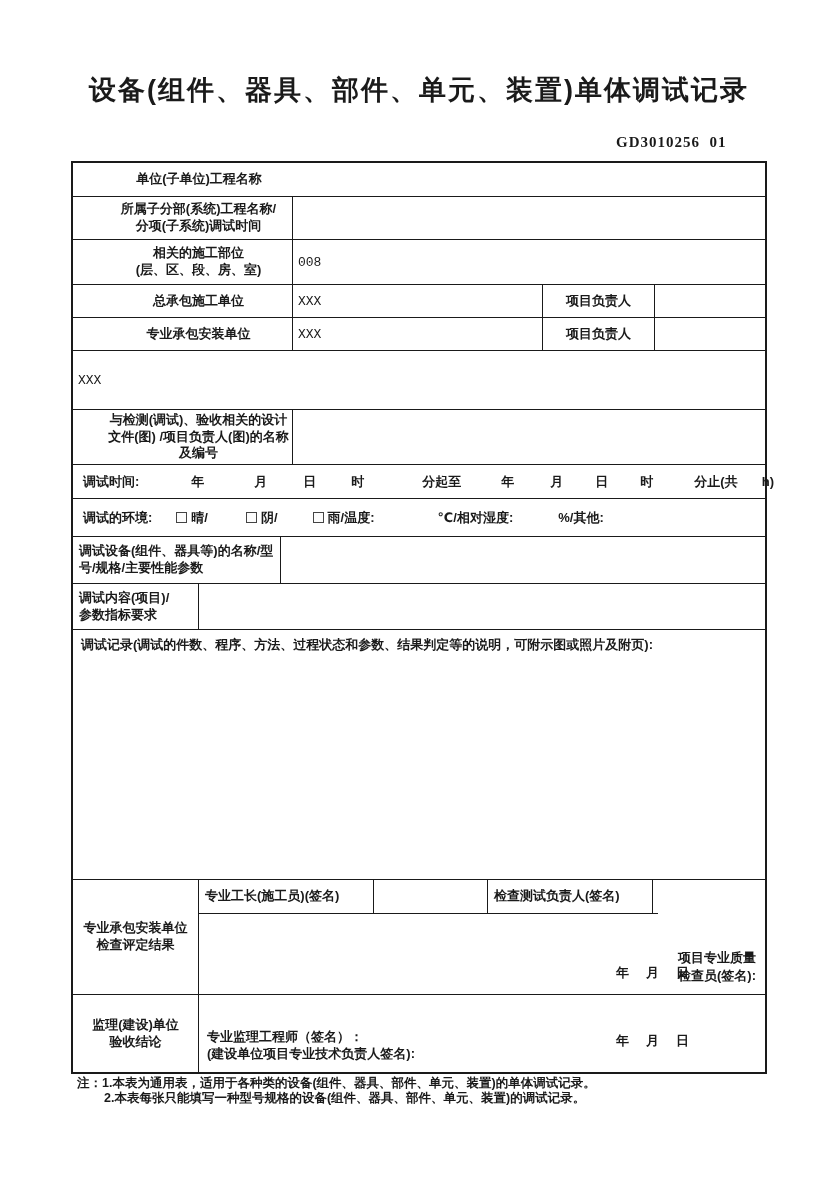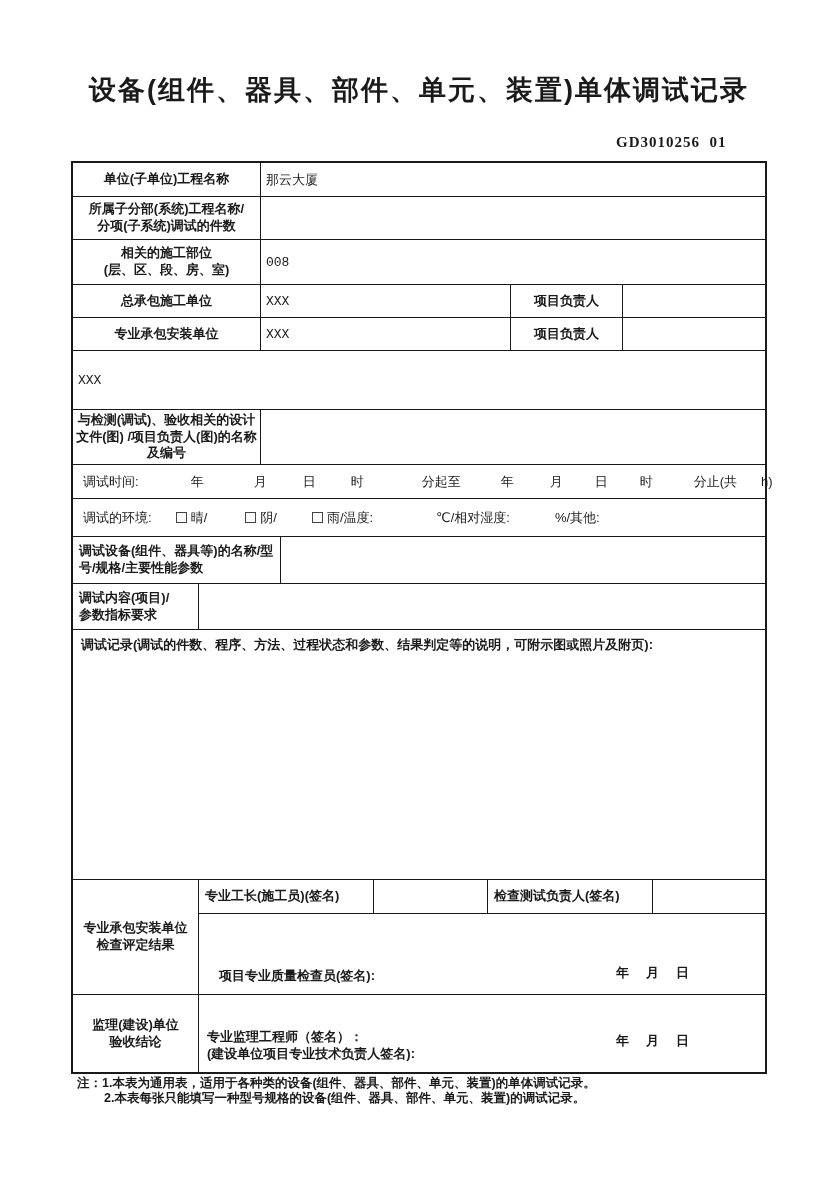--- a/index.html
+++ b/index.html
@@ -32,66 +32,65 @@
     font-weight:bold;line-height:1.3;padding:1px 3px;
   }
   .lab-left{
     display:flex;align-items:center;justify-content:flex-start;text-align:left;
     font-weight:bold;line-height:1.3;padding:1px 6px;
   }
   .val{
     display:flex;align-items:center;padding-left:5px;
     font-family:"Liberation Mono","DejaVu Sans Mono",monospace;font-size:13px;
   }
-  .w-lab{flex:0 0 188px;}
+  .w-lab{flex:0 0 188px;margin-left:32px;}
   .w-val{flex:0 0 250px;}
   .w-mgr{flex:0 0 112px;}
   .w-rest{flex:1;}
   .w-lab10{flex:0 0 208px;}
   .w-lab11{flex:0 0 126px;}
   .fill{flex:1;}
-  .inline-row{display:flex;align-items:center;font-weight:normal;padding-left:10px;width:100%;}
+  .inline-row{display:flex;align-items:center;font-weight:bold;padding-left:10px;width:100%;}
   .seg{white-space:pre;}
   .checkbox{
     display:inline-block;width:11px;height:11px;border:1px solid #444;
     background:#fcfcfc;margin-right:4px;flex:0 0 auto;
   }
   .record-cell{padding:7px 8px;font-weight:bold;line-height:1.3;width:100%;}
   .relcell{position:relative;}
   .sign-bl{position:absolute;left:20px;bottom:9px;font-weight:bold;}
   .date-br{position:absolute;right:74px;bottom:12px;font-weight:bold;letter-spacing:2px;white-space:pre;}
   .sup-sign{position:absolute;left:8px;bottom:9px;font-weight:bold;line-height:1.35;}
   .sup-date{position:absolute;right:74px;bottom:22px;font-weight:bold;letter-spacing:2px;white-space:pre;}
-  .subcol{flex:1;display:flex;flex-direction:column;justify-content:center;}
+  .subcol{flex:1;display:flex;justify-content:center;}
   .subrow{display:flex;}
   .notes{
     position:absolute;top:1076px;left:77px;width:700px;
     font-size:12.5px;font-weight:bold;line-height:1.18;
   }
   .notes .l2{margin-left:27px;}
 </style>
 </head>
 <body>
 
 <div class="page">
 
   <div class="doc-title">设备(组件、器具、部件、单元、装置)单体调试记录</div>
   <div class="form-code">GD3010256  01</div>
 
   <div class="tbl">
 
     <div class="tr" style="height:34px">
       <div class="td lab w-lab">单位(子单位)工程名称</div>
-      <div class="td val fill">那云大厦</div>
     </div>
 
     <div class="tr" style="height:43px">
       <div class="td lab w-lab">
         <span><span>所属子分部(系统)工程名称/</span><br>
-        <span>分项(子系统)调试的件数</span></span>
+        <span>分项(子系统)调试时间</span></span>
       </div>
       <div class="td val fill"></div>
     </div>
 
     <div class="tr" style="height:45px">
       <div class="td lab w-lab">
         <span><span>相关的施工部位</span><br>
         <span>(层、区、段、房、室)</span></span>
       </div>
       <div class="td val fill">008</div>

